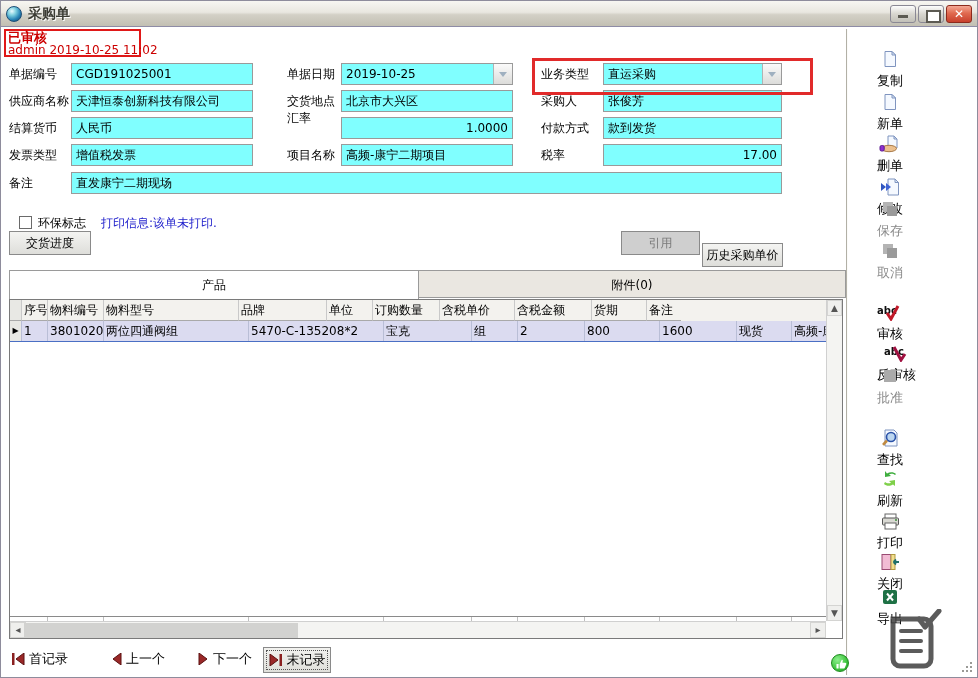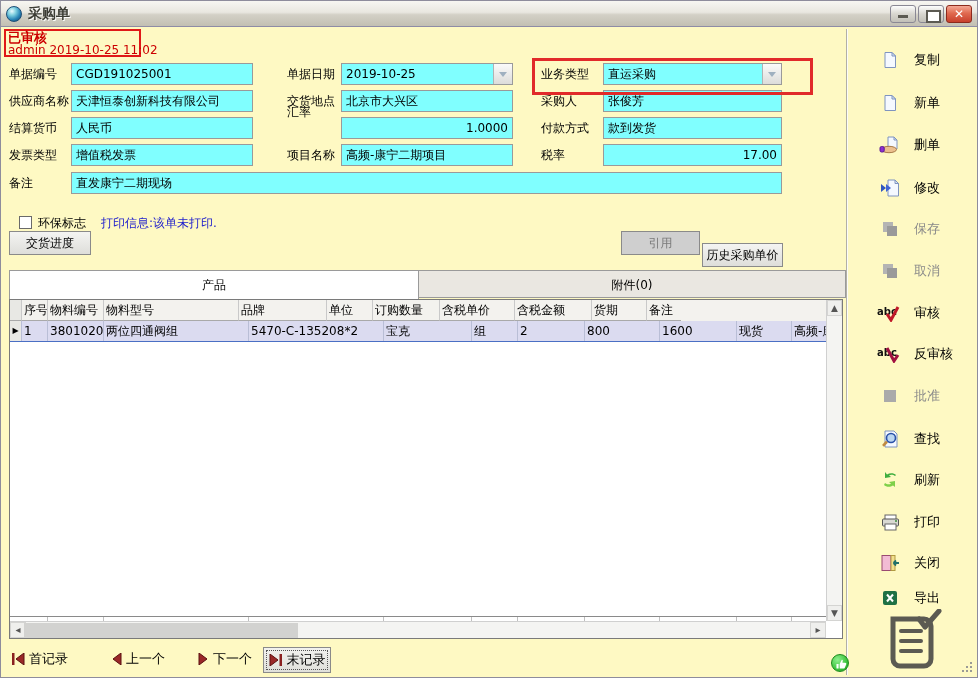--- a/index.html
+++ b/index.html
@@ -1,18 +1,18 @@
 <!DOCTYPE html>
 <html><head>
 <meta charset="utf-8">
 <style>
   * { box-sizing: border-box; margin: 0; padding: 0; }
   html,body { background:#888; }
   body { font-family:"DejaVu Sans", sans-serif; }
-  .window { position:relative; width:978px; height:678px; background:#fef9c3;
+  .window { position:relative; width:978px; height:678px; background:#ffffff;
             border:1px solid #8e8c9c; overflow:hidden; }
 
   
   .titlebar { position:absolute; top:0; left:0; right:0; height:26px;
     background:linear-gradient(#f7f6f2 0%, #e9e7e0 45%, #d3d0c6 55%, #c2bfb3 100%);
     border-bottom:1px solid #8e8ca6; display:flex; align-items:center; padding:0 5px; }
   .globe { width:16px; height:16px; border-radius:50%;
     background:radial-gradient(circle at 35% 30%, #eafaff, #7fd0e0 30%, #2a86b8 62%, #083a66);
     border:1px solid #1e4e76; margin-right:6px; }
   .wtitle { font-size:14px; font-weight:bold; color:#3c3c34; text-shadow:1px 1px 0 rgba(255,255,255,.95); }
@@ -89,24 +89,24 @@
   
   .nav { position:absolute; left:0; top:620px; height:26px; width:845px; font-size:13px; }
   .navitem { position:absolute; top:3px; display:flex; align-items:center; gap:4px; color:#000; }
   .navbtn { position:absolute; top:0; left:262px; width:68px; height:26px;
     background:linear-gradient(#f2f2ef,#dfdfda); border:1px solid #8a8a8a;
     display:flex; align-items:center; justify-content:center; gap:4px; outline:1px dotted #555; outline-offset:-4px; }
 
   
   .sidebar-divider { position:absolute; left:845px; top:2px; bottom:2px; width:2px;
     border-left:1px solid #b2b0a6; border-right:1px solid #fbfbf9; }
-  .sbtn { position:absolute; left:876px; height:22px; display:flex; align-items:center; gap:11px;
-    font-size:13px; color:#000; cursor:default; }
+  .sbtn { position:absolute; left:876px; height:22px; display:flex; align-items:center; gap:3px;
+    font-size:13px; color:#000; cursor:default;flex-direction:column; }
   .sbtn .ic { width:26px; height:20px; display:flex; align-items:center; justify-content:center; flex:none; }
-  .sbtn.disabled { color:#8a8a8a; }
+  .sbtn.disabled { color:#8a8a8a;justify-content:flex-end; }
 
   .biglogo { position:absolute; left:880px; top:582px; opacity:.85; }
   .greenbadge { position:absolute; left:830px; top:627px; width:18px; height:18px; border-radius:50%;
     background:radial-gradient(circle at 35% 30%, #8df08d, #3ec43e 60%, #1f9a1f); border:1px solid #1a8a1a; }
   .grip { position:absolute; right:4px; bottom:4px; width:12px; height:12px;
     background:
       radial-gradient(circle at 10px 10px, #9a9a96 1.2px, transparent 1.5px),
       radial-gradient(circle at 6px 10px, #9a9a96 1.2px, transparent 1.5px),
       radial-gradient(circle at 10px 6px, #9a9a96 1.2px, transparent 1.5px),
       radial-gradient(circle at 2px 10px, #9a9a96 1.2px, transparent 1.5px),
@@ -146,21 +146,21 @@
     <span class="lbl" style="left:8px;top:145px">备注</span>
     <div class="fld" style="left:70px;top:145px;width:711px">直发康宁二期现场</div>
 
     <span class="lbl" style="left:286px;top:36px">单据日期</span>
     <div class="fld combo" style="left:340px;top:36px;width:172px">
       <span>2019-10-25</span>
       <span class="ddbtn"></span>
     </div>
     <span class="lbl" style="left:286px;top:63px">交货地点</span>
     <div class="fld" style="left:340px;top:63px;width:172px">北京市大兴区</div>
-    <span class="lbl" style="left:286px;top:74px">汇率</span>
+    <span class="lbl" style="left:286px;top:80px">汇率</span>
     <div class="fld num" style="left:340px;top:90px;width:172px">1.0000</div>
     <span class="lbl" style="left:286px;top:117px">项目名称</span>
     <div class="fld" style="left:340px;top:117px;width:172px">高频-康宁二期项目</div>
 
     <span class="lbl" style="left:540px;top:36px">业务类型</span>
     <div class="fld combo" style="left:602px;top:36px;width:179px">
       <span>直运采购</span>
       <span class="ddbtn"></span>
     </div>
     <span class="lbl" style="left:540px;top:63px">采购人</span>

